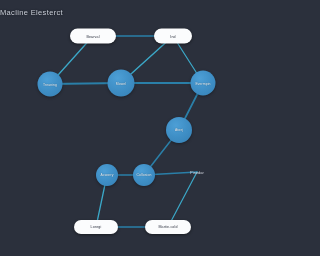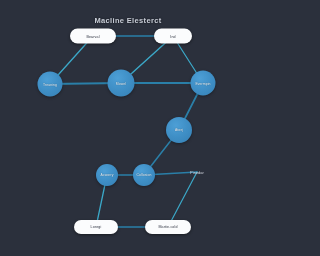--- a/index.html
+++ b/index.html
@@ -16,27 +16,26 @@
     width:256px;height:256px;
   }
   #edges{
     position:absolute;
     left:0;top:0;
     width:256px;height:256px;
   }
   .title{
     position:absolute;
     left:0;
-    top:16px;
+    top:8px;
     width:256px;
-    text-align:center;
     color:#c9ced8;
     font-size:7.5px;
     letter-spacing:0.35px;
-    font-weight:700;
+    font-weight:400;
     text-shadow:0 0 2px rgba(0,0,0,.6);
   }
   .node{
     position:absolute;
     transform:translate(-50%,-50%);
     display:flex;
     align-items:center;
     justify-content:center;
     box-sizing:border-box;
   }

